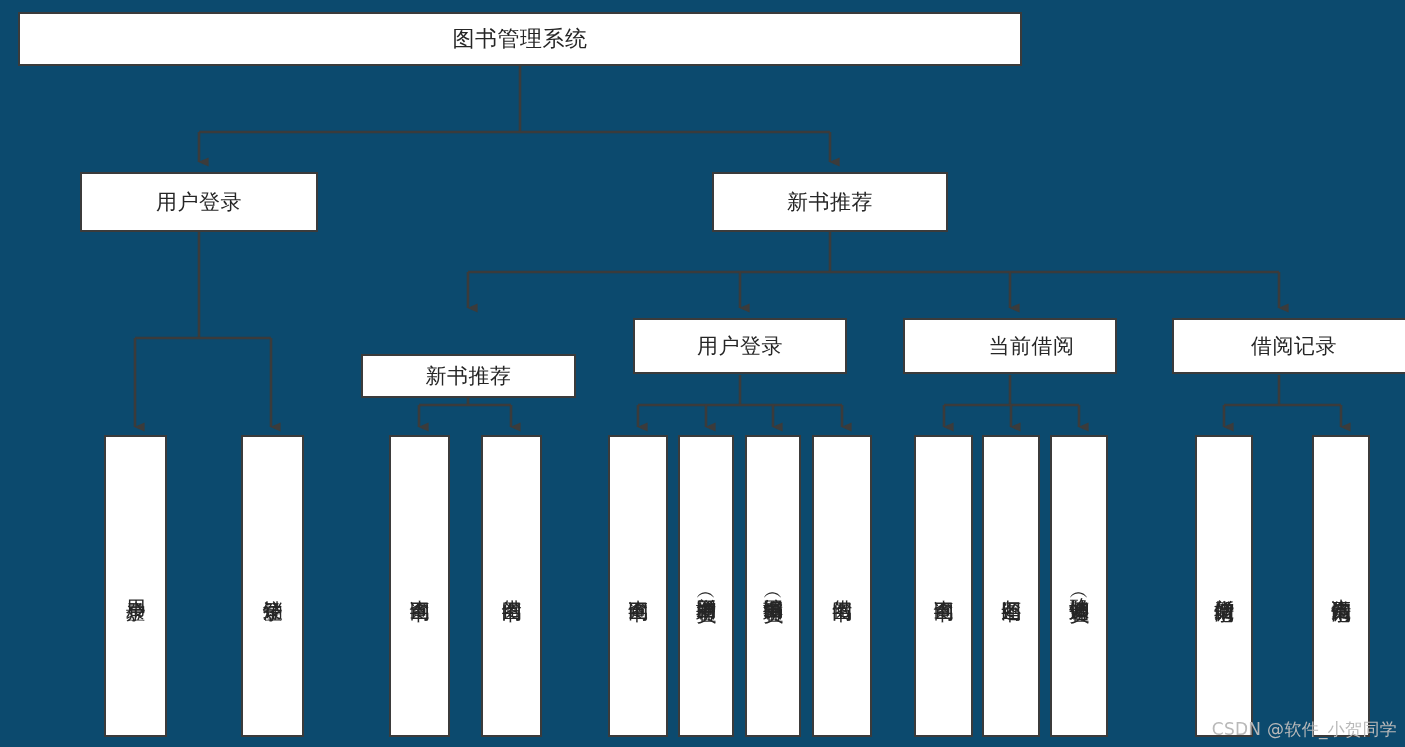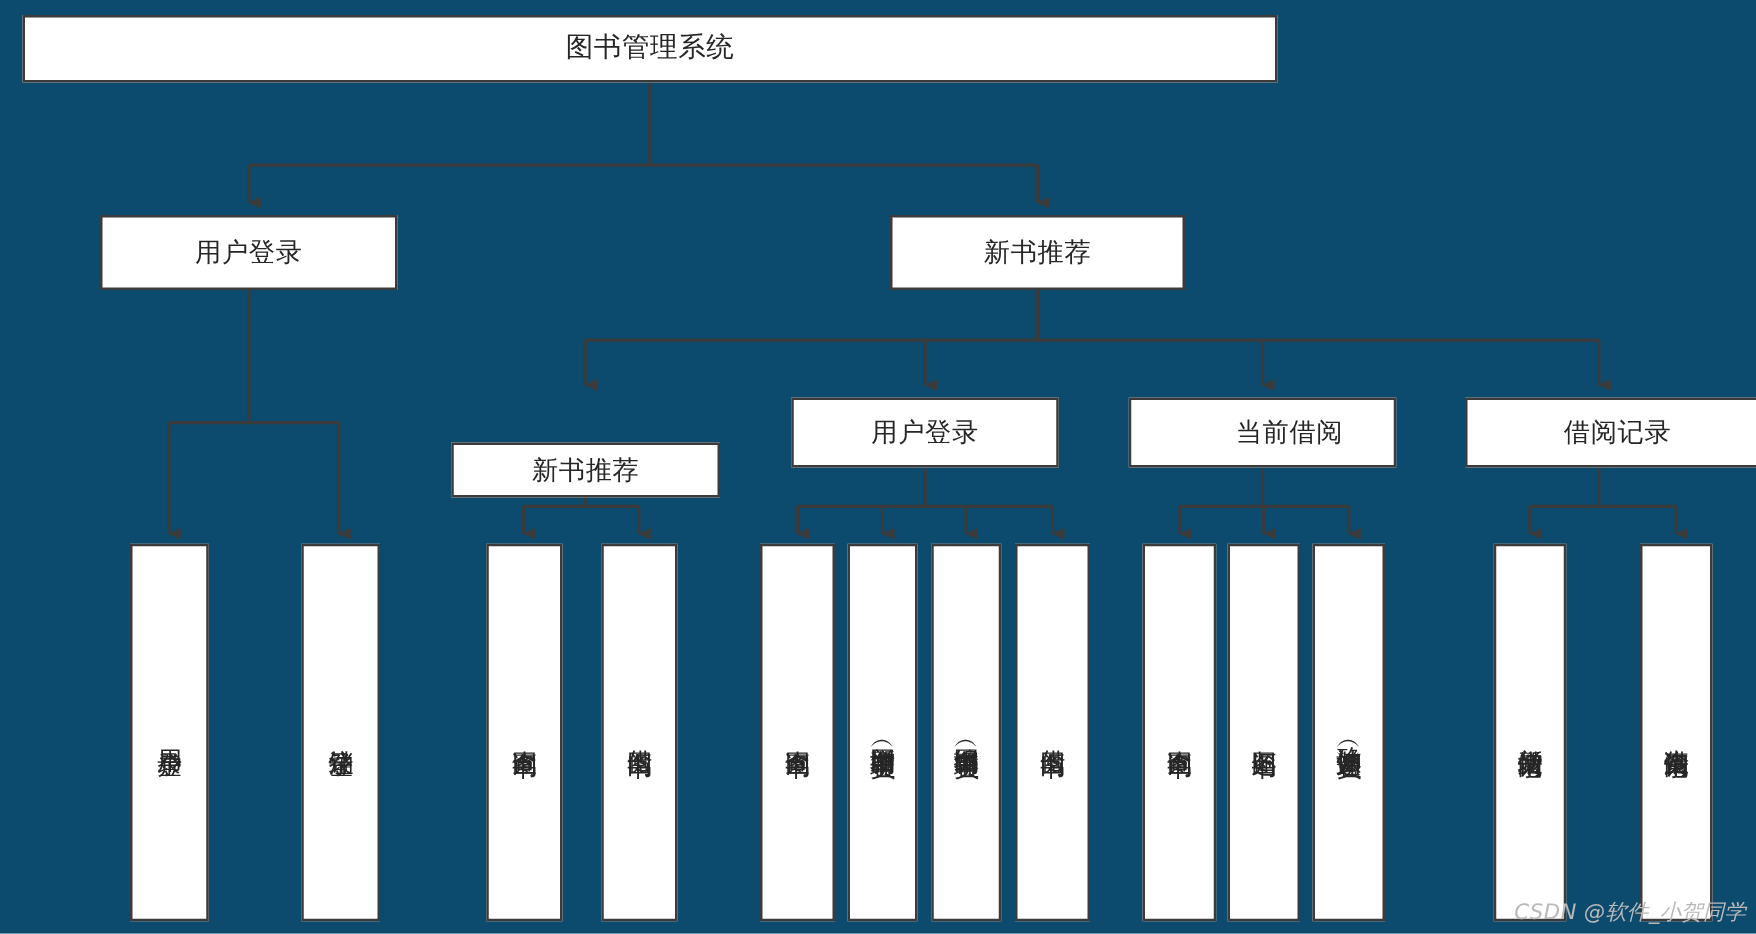--- a/index.html
+++ b/index.html
@@ -64,21 +64,20 @@
     max-height: 290px;
   }
   #watermark {
     position: absolute;
     right: 8px;
     bottom: 6px;
     font-size: 17px;
     color: #b9b9b9;
     white-space: nowrap;
     letter-spacing: 0.3px;
-    font-style: italic;
   }
 </style>
 </head>
 <body>
 
 <div id="diagram-root">
 
   <svg id="edge-layer" viewBox="0 0 1405 747" width="1405" height="747">
     <defs>
       <marker id="arrowhead" markerWidth="10" markerHeight="11" refX="4.6" refY="9.6" orient="auto" markerUnits="userSpaceOnUse">

